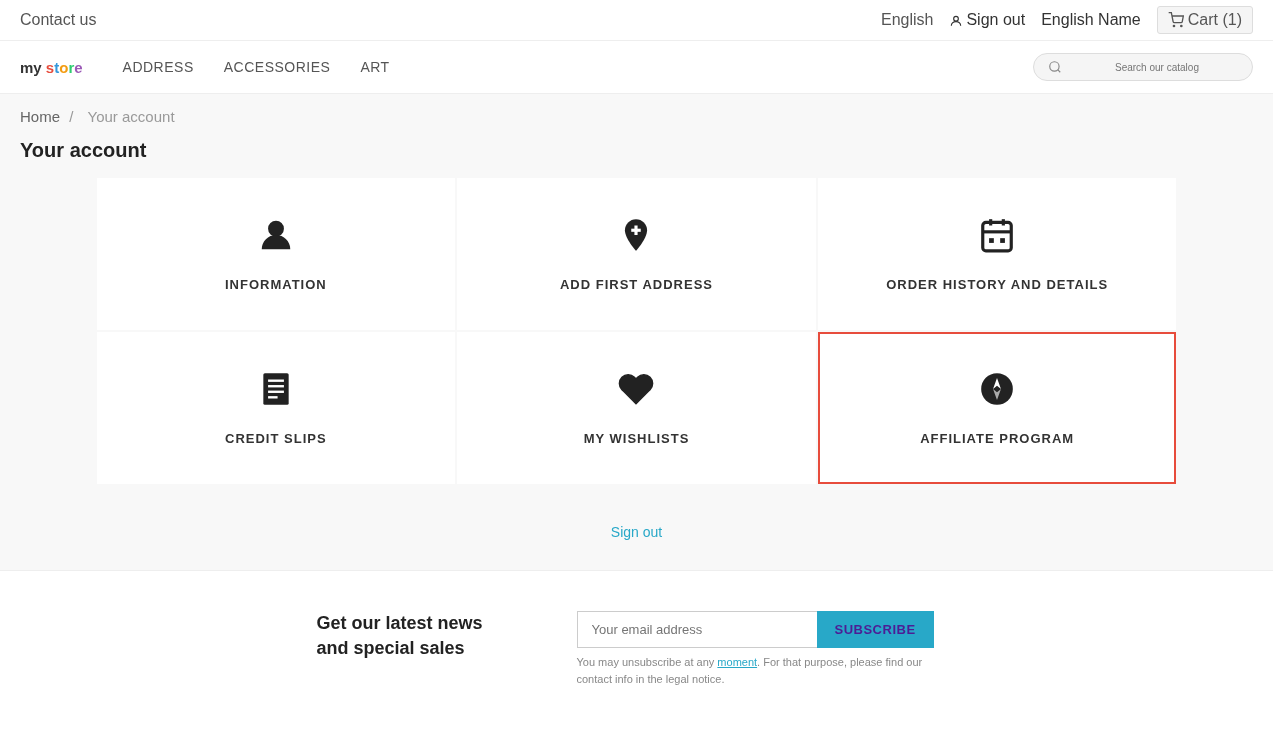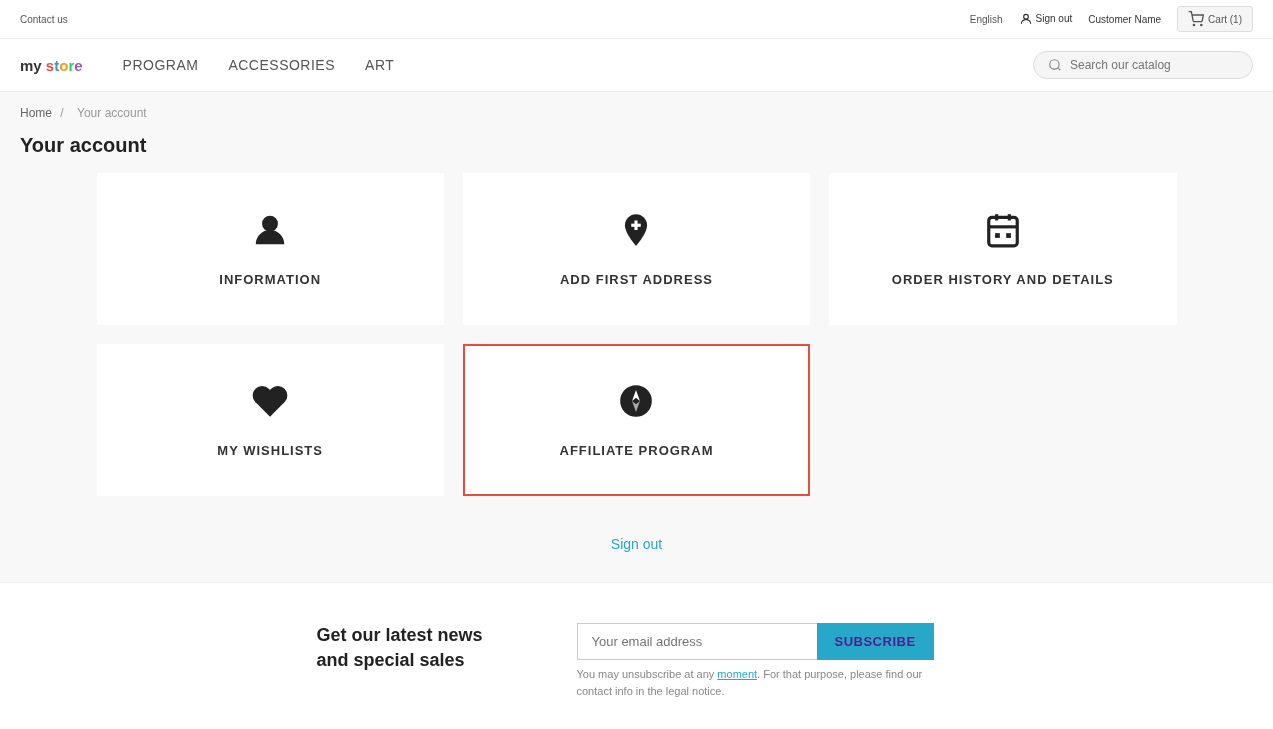--- a/index.html
+++ b/index.html
@@ -4,21 +4,21 @@
   <style>
     * { box-sizing: border-box; margin: 0; padding: 0; }
     body { font-family: Arial, sans-serif; background: #fff; color: #333; font-size: 14px; }
 
     
     .top-bar {
       display: flex;
       justify-content: flex-end;
       align-items: center;
       padding: 6px 20px;
-      font-size: 10px;
+      font-size: 16px;
       color: #555;
       border-bottom: 1px solid #eee;
       gap: 16px;
     }
     .top-bar-left {
       margin-right: auto;
     }
     .top-bar .sign-out-top { color: #333; cursor: pointer; }
     .top-bar .customer-name { color: #333; font-weight: 500; }
     .top-bar .cart-btn {
@@ -69,33 +69,34 @@
       border: 1px solid #ddd;
       border-radius: 20px;
       padding: 6px 14px;
       gap: 8px;
       width: 220px;
     }
     .search-bar input {
       border: none;
       background: transparent;
       outline: none;
-      font-size: 12px;
+      font-size: 10px;
       color: #888;
       width: 100%;
+      margin-left: 45px;
     }
     .search-icon-svg { color: #888; flex-shrink: 0; }
 
     
     .breadcrumb-area {
       background: #f8f8f8;
       padding: 14px 20px 0 20px;
     }
     .breadcrumb {
-      font-size: 12px;
+      font-size: 15px;
       color: #666;
       margin-bottom: 10px;
     }
     .breadcrumb a { color: #666; text-decoration: none; }
     .breadcrumb span { color: #999; margin: 0 5px; }
 
     .page-title {
       font-size: 20px;
       font-weight: bold;
       color: #222;
@@ -103,21 +104,21 @@
     }
 
     
     .account-grid-area {
       background: #f8f8f8;
       padding: 0 20px 30px 20px;
     }
     .account-grid {
       display: grid;
       grid-template-columns: repeat(3, 1fr);
-      gap: 19px;
+      gap: 2px;
       max-width: 1080px;
       margin: 0 auto;
     }
     .account-card {
       background: #fff;
       display: flex;
       flex-direction: column;
       align-items: center;
       justify-content: center;
       padding: 36px 20px;
@@ -215,37 +216,37 @@
 
 <div class="top-bar">
   <span class="top-bar-left">Contact us</span>
   <span>English</span>
   <span class="sign-out-top">
     <svg width="14" height="14" viewBox="0 0 24 24" fill="none" stroke="currentColor" stroke-width="2" style="vertical-align:middle;margin-right:3px;">
         <circle cx="12" cy="8" r="4"></circle>
         <path d="M4 20c0-4 3.6-7 8-7s8 3 8 7"></path>
       </svg><span>Sign out</span>
   </span>
-  <span class="customer-name">Customer Name</span>
+  <span class="customer-name">English Name</span>
   <span class="cart-btn">
     <svg width="16" height="16" viewBox="0 0 24 24" fill="none" stroke="currentColor" stroke-width="2">
         <circle cx="9" cy="21" r="1"></circle>
         <circle cx="20" cy="21" r="1"></circle>
         <path d="M1 1h4l2.68 13.39a2 2 0 0 0 2 1.61h9.72a2 2 0 0 0 2-1.61L23 6H6"></path>
       </svg>
     <span>Cart (1)</span>
   </span>
 </div>
 
 <header class="header">
   <a class="logo" href="#">
     <span class="my">my </span><span class="s">s</span><span class="t">t</span><span class="o">o</span><span class="r">r</span><span class="e">e</span>
   </a>
   <ul class="nav-menu" id="nav-menu">
-      <li><a href="#">PROGRAM</a></li>
+      <li><a href="#">ADDRESS</a></li>
       <li><a href="#">ACCESSORIES</a></li>
       <li><a href="#">ART</a></li>
     </ul>
   <div class="search-bar">
     <svg class="search-icon-svg" width="14" height="14" viewBox="0 0 24 24" fill="none" stroke="#888" stroke-width="2">
         <circle cx="11" cy="11" r="8"></circle>
         <line x1="21" y1="21" x2="16.65" y2="16.65"></line>
       </svg>
     <input type="text" placeholder="Search our catalog" style="">
   </div>
@@ -282,20 +283,30 @@
             <rect x="3" y="4" width="18" height="18" rx="2" ry="2"></rect>
             <line x1="16" y1="2" x2="16" y2="6"></line>
             <line x1="8" y1="2" x2="8" y2="6"></line>
             <line x1="3" y1="10" x2="21" y2="10"></line>
             <rect x="7" y="14" width="3" height="3" fill="#222" stroke="none"></rect>
             <rect x="14" y="14" width="3" height="3" fill="#222" stroke="none"></rect>
           </svg></div>
         <div class="card-label">ORDER HISTORY AND DETAILS</div>
       </div>
       <div class="account-card">
+        <div class="card-icon"><svg width="38" height="38" viewBox="0 0 24 24" fill="#222">
+            <rect x="4" y="2" width="16" height="20" rx="1" fill="#222"></rect>
+            <rect x="7" y="6" width="10" height="1.5" fill="white"></rect>
+            <rect x="7" y="9.5" width="10" height="1.5" fill="white"></rect>
+            <rect x="7" y="13" width="10" height="1.5" fill="white"></rect>
+            <rect x="7" y="16.5" width="6" height="1.5" fill="white"></rect>
+          </svg></div>
+        <div class="card-label">CREDIT SLIPS</div>
+      </div>
+      <div class="account-card">
         <div class="card-icon"><svg width="38" height="38" viewBox="0 0 24 24" fill="#222" stroke="#222" stroke-width="1">
             <path d="M20.84 4.61a5.5 5.5 0 0 0-7.78 0L12 5.67l-1.06-1.06a5.5 5.5 0 0 0-7.78 7.78l1.06 1.06L12 21.23l7.78-7.78 1.06-1.06a5.5 5.5 0 0 0 0-7.78z"></path>
           </svg></div>
         <div class="card-label">MY WISHLISTS</div>
       </div>
       <div class="account-card highlighted">
         <div class="card-icon"><svg width="38" height="38" viewBox="0 0 24 24" fill="#222">
             <circle cx="12" cy="12" r="10" fill="#222"></circle>
             <polygon points="12,5 14.5,12 12,10 9.5,12" fill="white"></polygon>
             <polygon points="12,19 9.5,12 12,14 14.5,12" fill="#aaa"></polygon>

